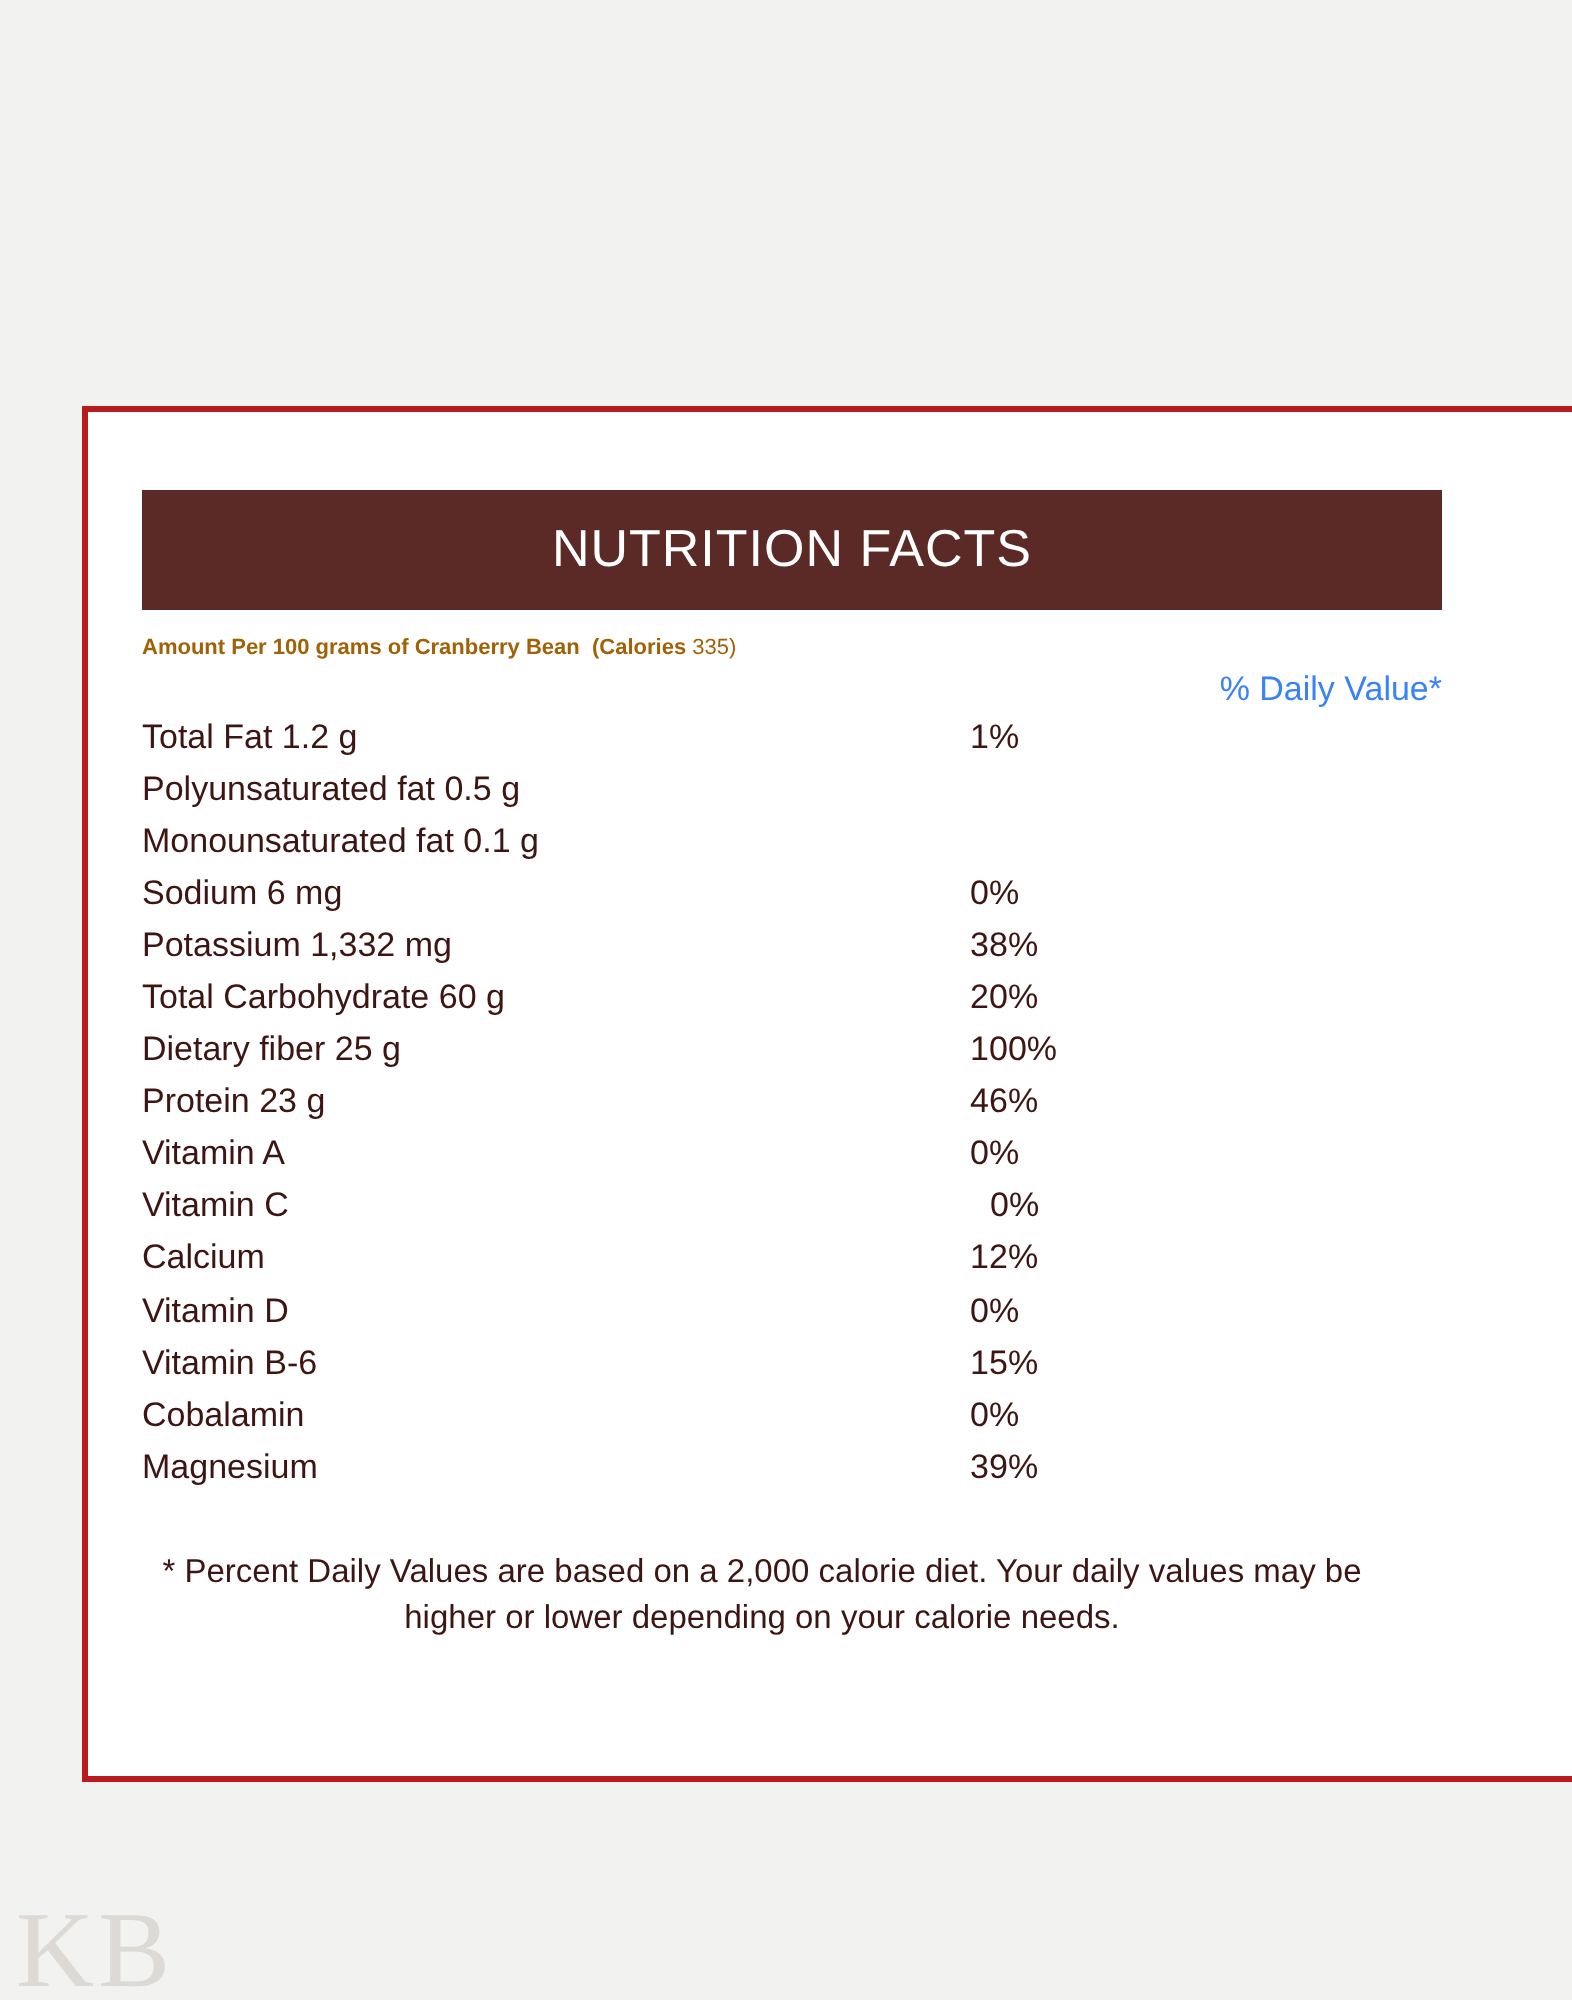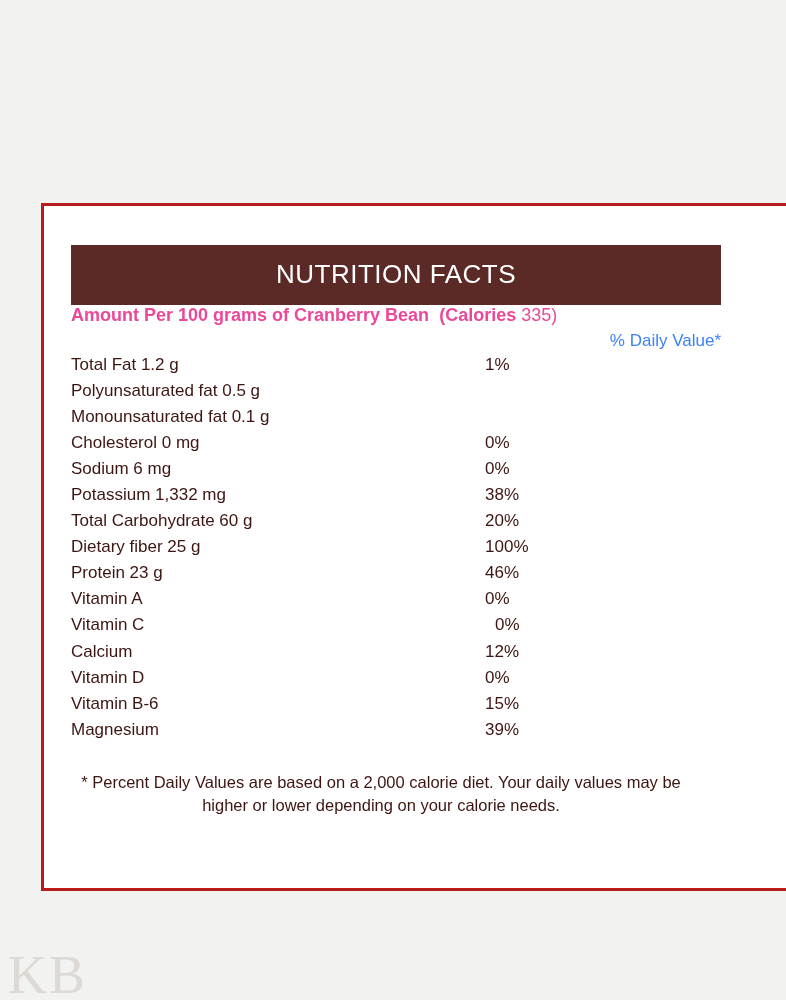--- a/index.html
+++ b/index.html
@@ -38,22 +38,23 @@
     background: #5b2a26;
     color: #ffffff;
     text-align: center;
     font-size: 26px;
     letter-spacing: 0.5px;
     padding: 14px 0 15px 0;
     font-weight: 400;
   }
 
   .amount-line {
-    font-size: 18px;
-    color: #ec4899;
+    margin-top: 13px;
+    font-size: 11px;
+    color: #a16207;
     white-space: nowrap;
   }
   .amount-line .bold {
     font-weight: bold;
   }
   .amount-line .cal-label {
     font-weight: bold;
   }
   .amount-line .cal-val {
     font-weight: normal;
@@ -137,24 +138,20 @@
         </tr>
         <tr>
           <td class="nutrient-name">Polyunsaturated fat 0.5 g</td>
           <td class="nutrient-dv"></td>
         </tr>
         <tr>
           <td class="nutrient-name">Monounsaturated fat 0.1 g</td>
           <td class="nutrient-dv"></td>
         </tr>
         <tr>
-          <td class="nutrient-name">Cholesterol 0 mg</td>
-          <td class="nutrient-dv">0%</td>
-        </tr>
-        <tr>
           <td class="nutrient-name">Sodium 6 mg</td>
           <td class="nutrient-dv">0%</td>
         </tr>
         <tr>
           <td class="nutrient-name">Potassium 1,332 mg</td>
           <td class="nutrient-dv">38%</td>
         </tr>
         <tr>
           <td class="nutrient-name">Total Carbohydrate 60 g</td>
           <td class="nutrient-dv">20%</td>
@@ -181,20 +178,24 @@
         </tr>
         <tr>
           <td class="nutrient-name">Vitamin D</td>
           <td class="nutrient-dv">0%</td>
         </tr>
         <tr>
           <td class="nutrient-name">Vitamin B-6</td>
           <td class="nutrient-dv">15%</td>
         </tr>
         <tr>
+          <td class="nutrient-name">Cobalamin</td>
+          <td class="nutrient-dv">0%</td>
+        </tr>
+        <tr>
           <td class="nutrient-name">Magnesium</td>
           <td class="nutrient-dv">39%</td>
         </tr>
       </tbody>
     </table>
 
     <div class="footnote">* Percent Daily Values are based on a 2,000 calorie diet. Your daily values may be higher or lower depending on your calorie needs.</div>
 
   </div>
 </div>

